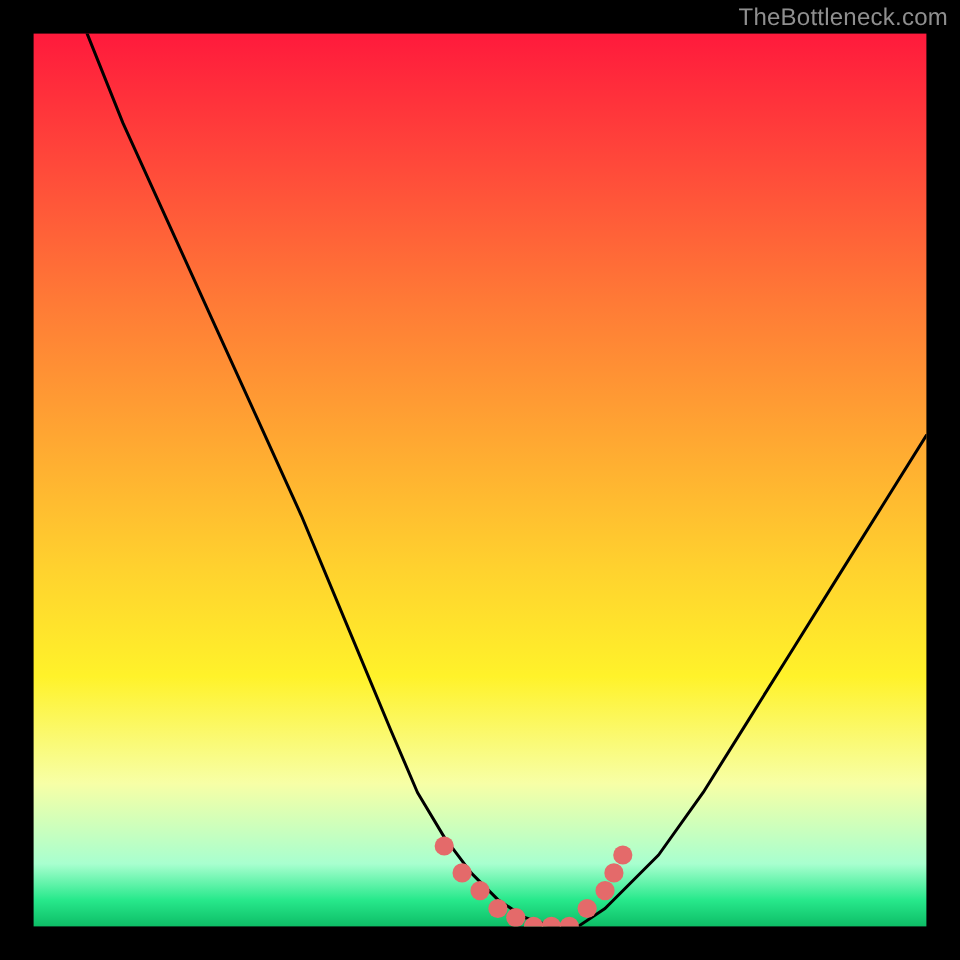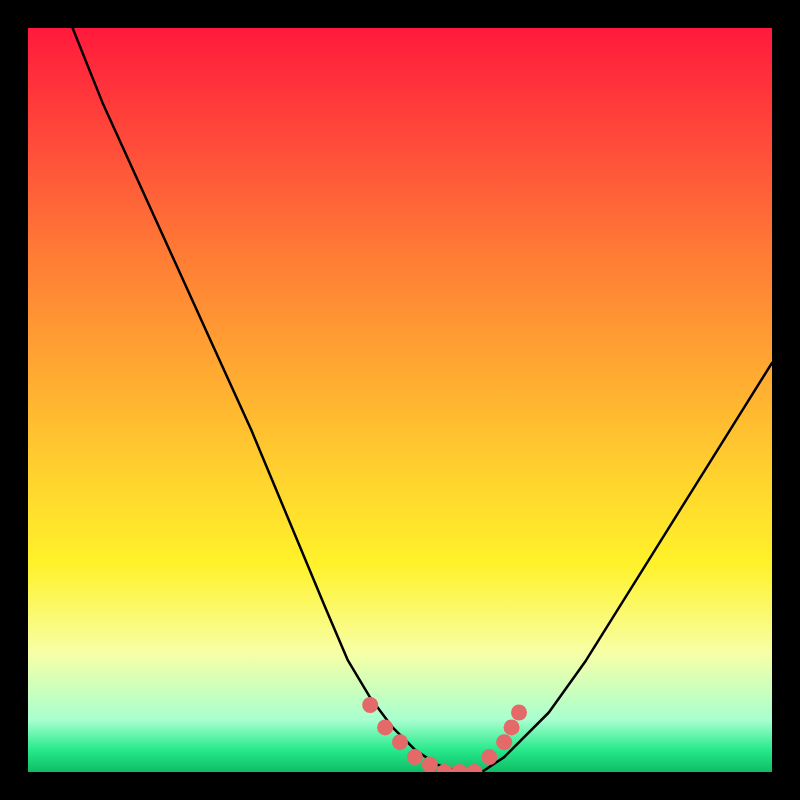--- a/index.html
+++ b/index.html
@@ -50,20 +50,21 @@
     color: #8f8f8f;
     font-size: 20px;
     letter-spacing: 0.2px;
     user-select: none;
   }
 </style>
 </head>
 <body>
 
 <div class="stage">
+  <div class="watermark">TheBottleneck.com</div>
 
   <div class="plot-area">
     <svg class="curve-svg" viewBox="0 0 744 744" preserveAspectRatio="none">
       <g>
         <path id="curve-path" fill="none" stroke="#000" stroke-width="2.5" stroke-linecap="round" stroke-linejoin="round" d="M44.6 0.0 L74.4 74.4 L111.6 156.2 L148.8 238.1 L186.0 319.9 L223.2 401.8 L260.4 491.0 L297.6 580.3 L319.9 632.4 L342.2 669.6 L364.6 699.4 L386.9 721.7 L409.2 736.6 L431.5 744.0 L453.8 744.0 L476.2 729.1 L520.8 684.5 L558.0 632.4 L595.2 572.9 L632.4 513.4 L669.6 453.8 L706.8 394.3 L744.0 334.8"></path>
       </g>
       <g id="dots">
           <circle cx="342.2" cy="677.0" r="8" fill="#e46a6a"></circle>
           <circle cx="357.1" cy="699.4" r="8" fill="#e46a6a"></circle>
           <circle cx="372.0" cy="714.2" r="8" fill="#e46a6a"></circle>

